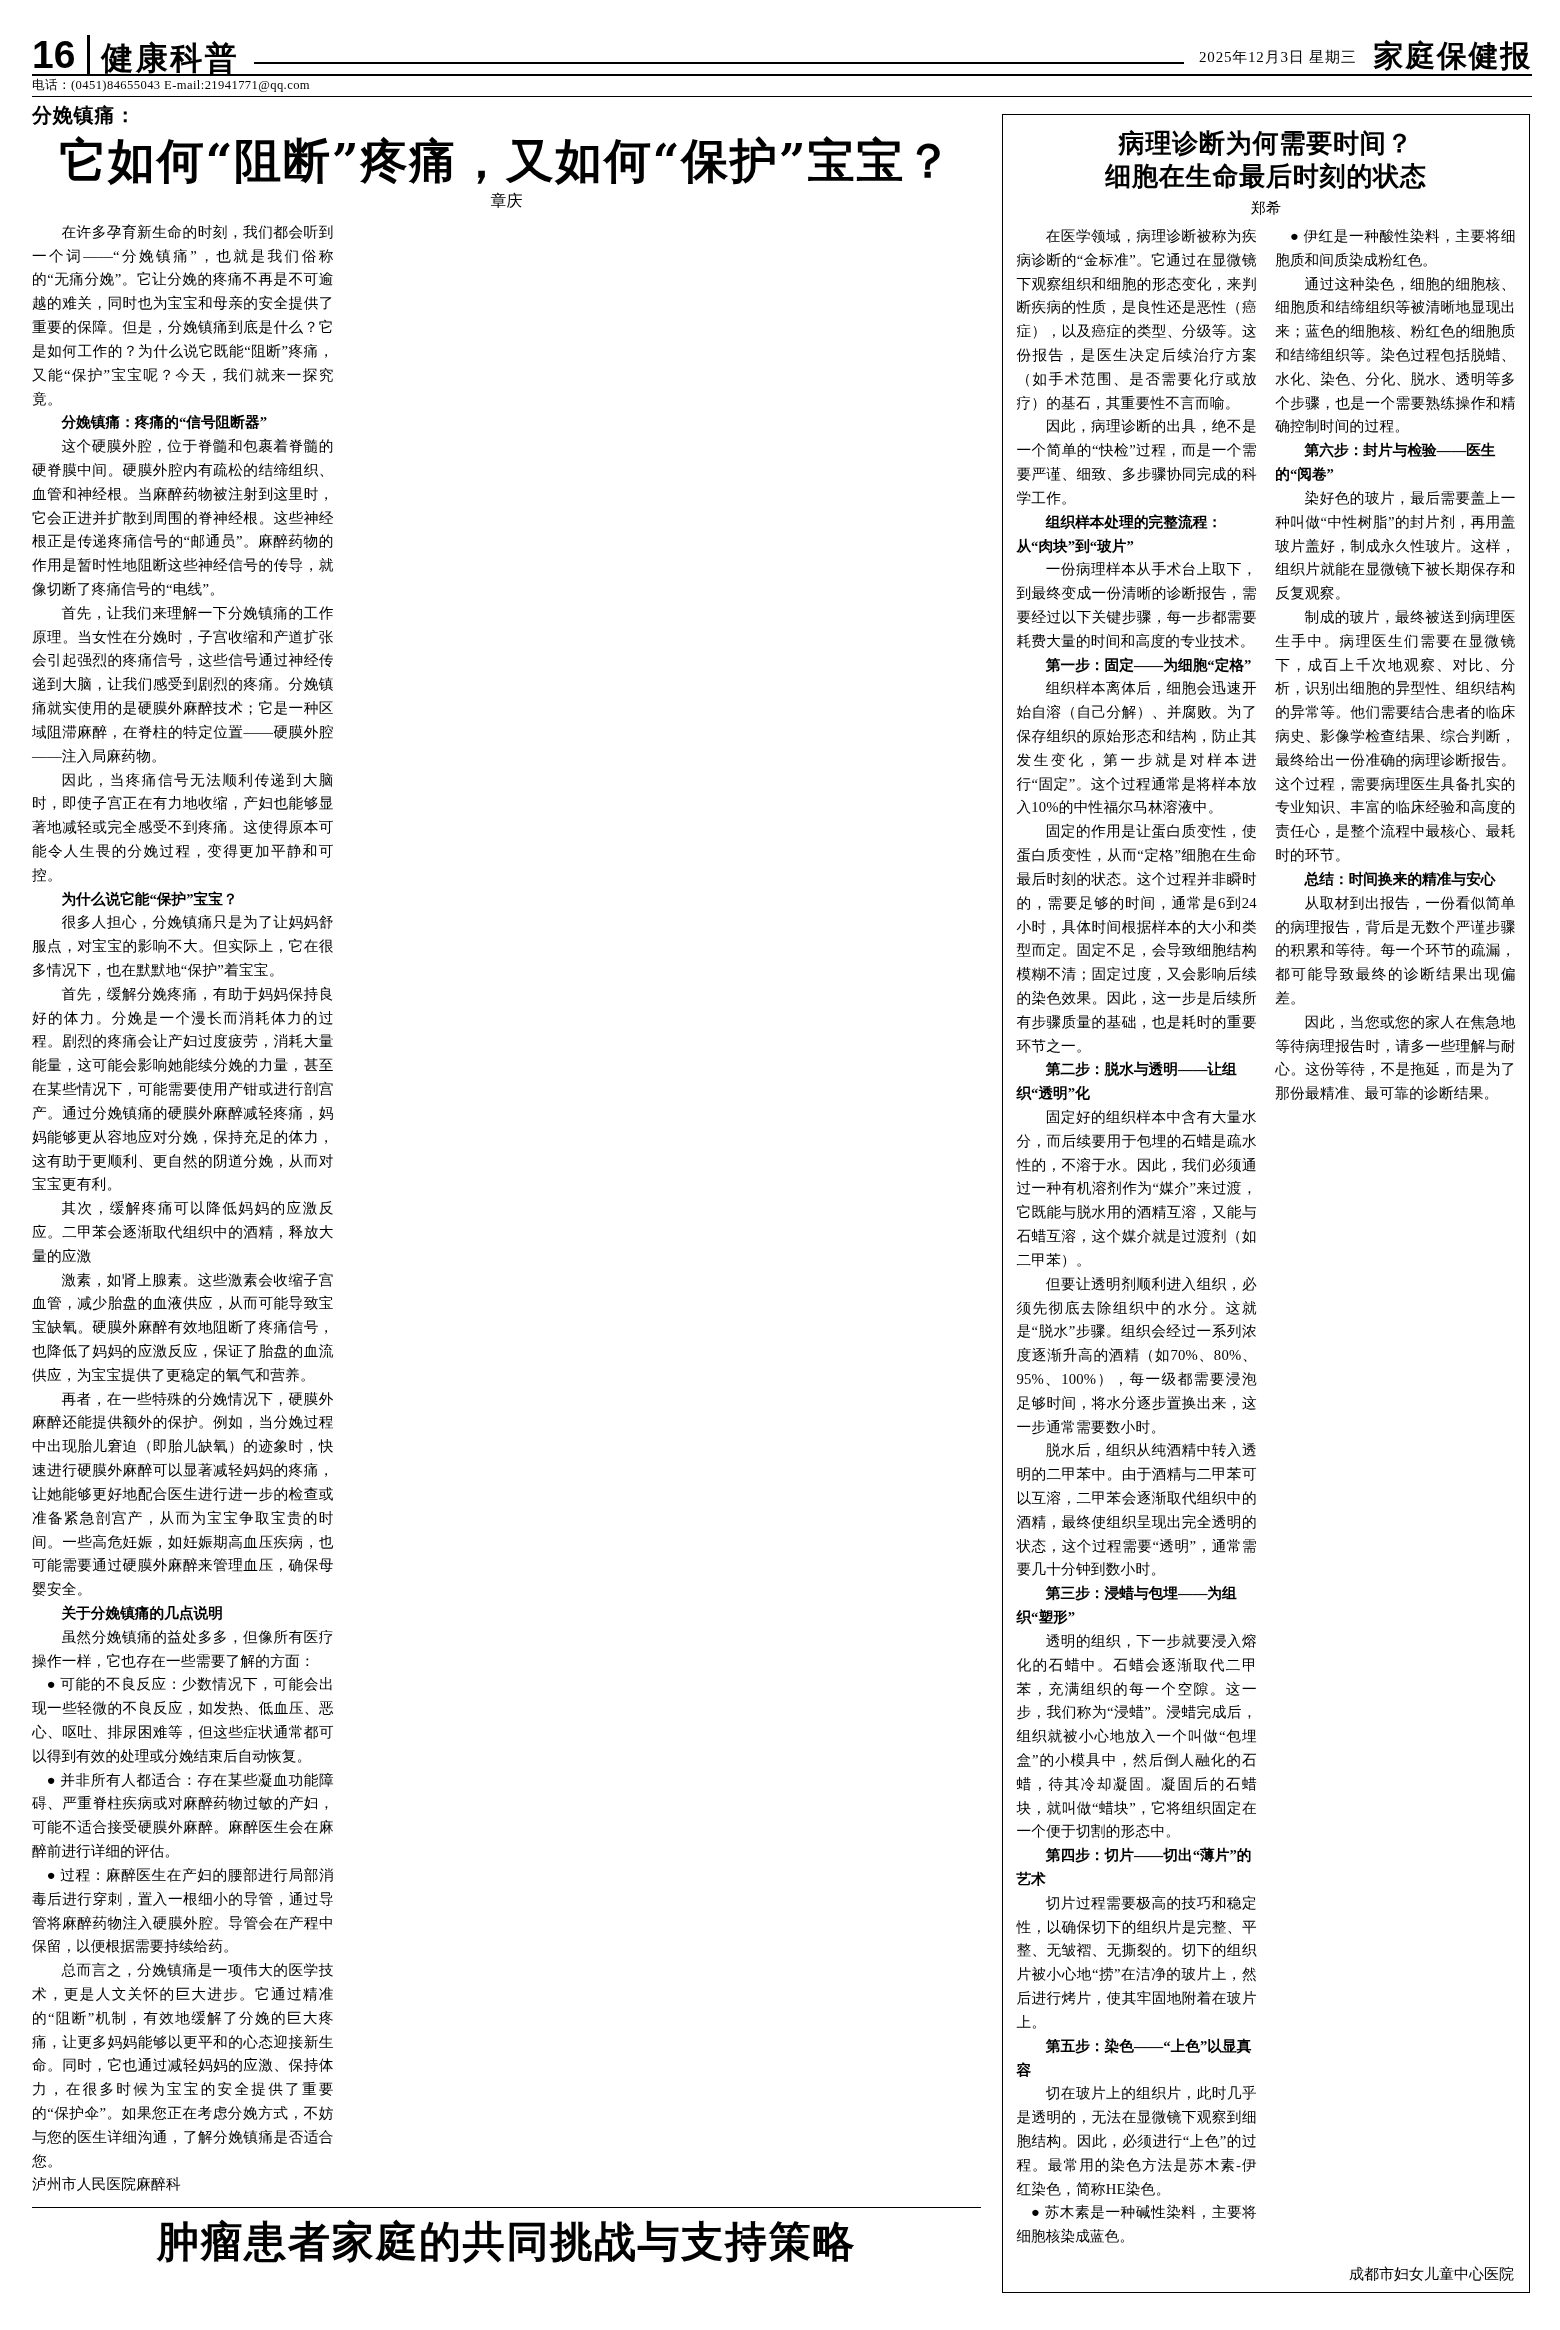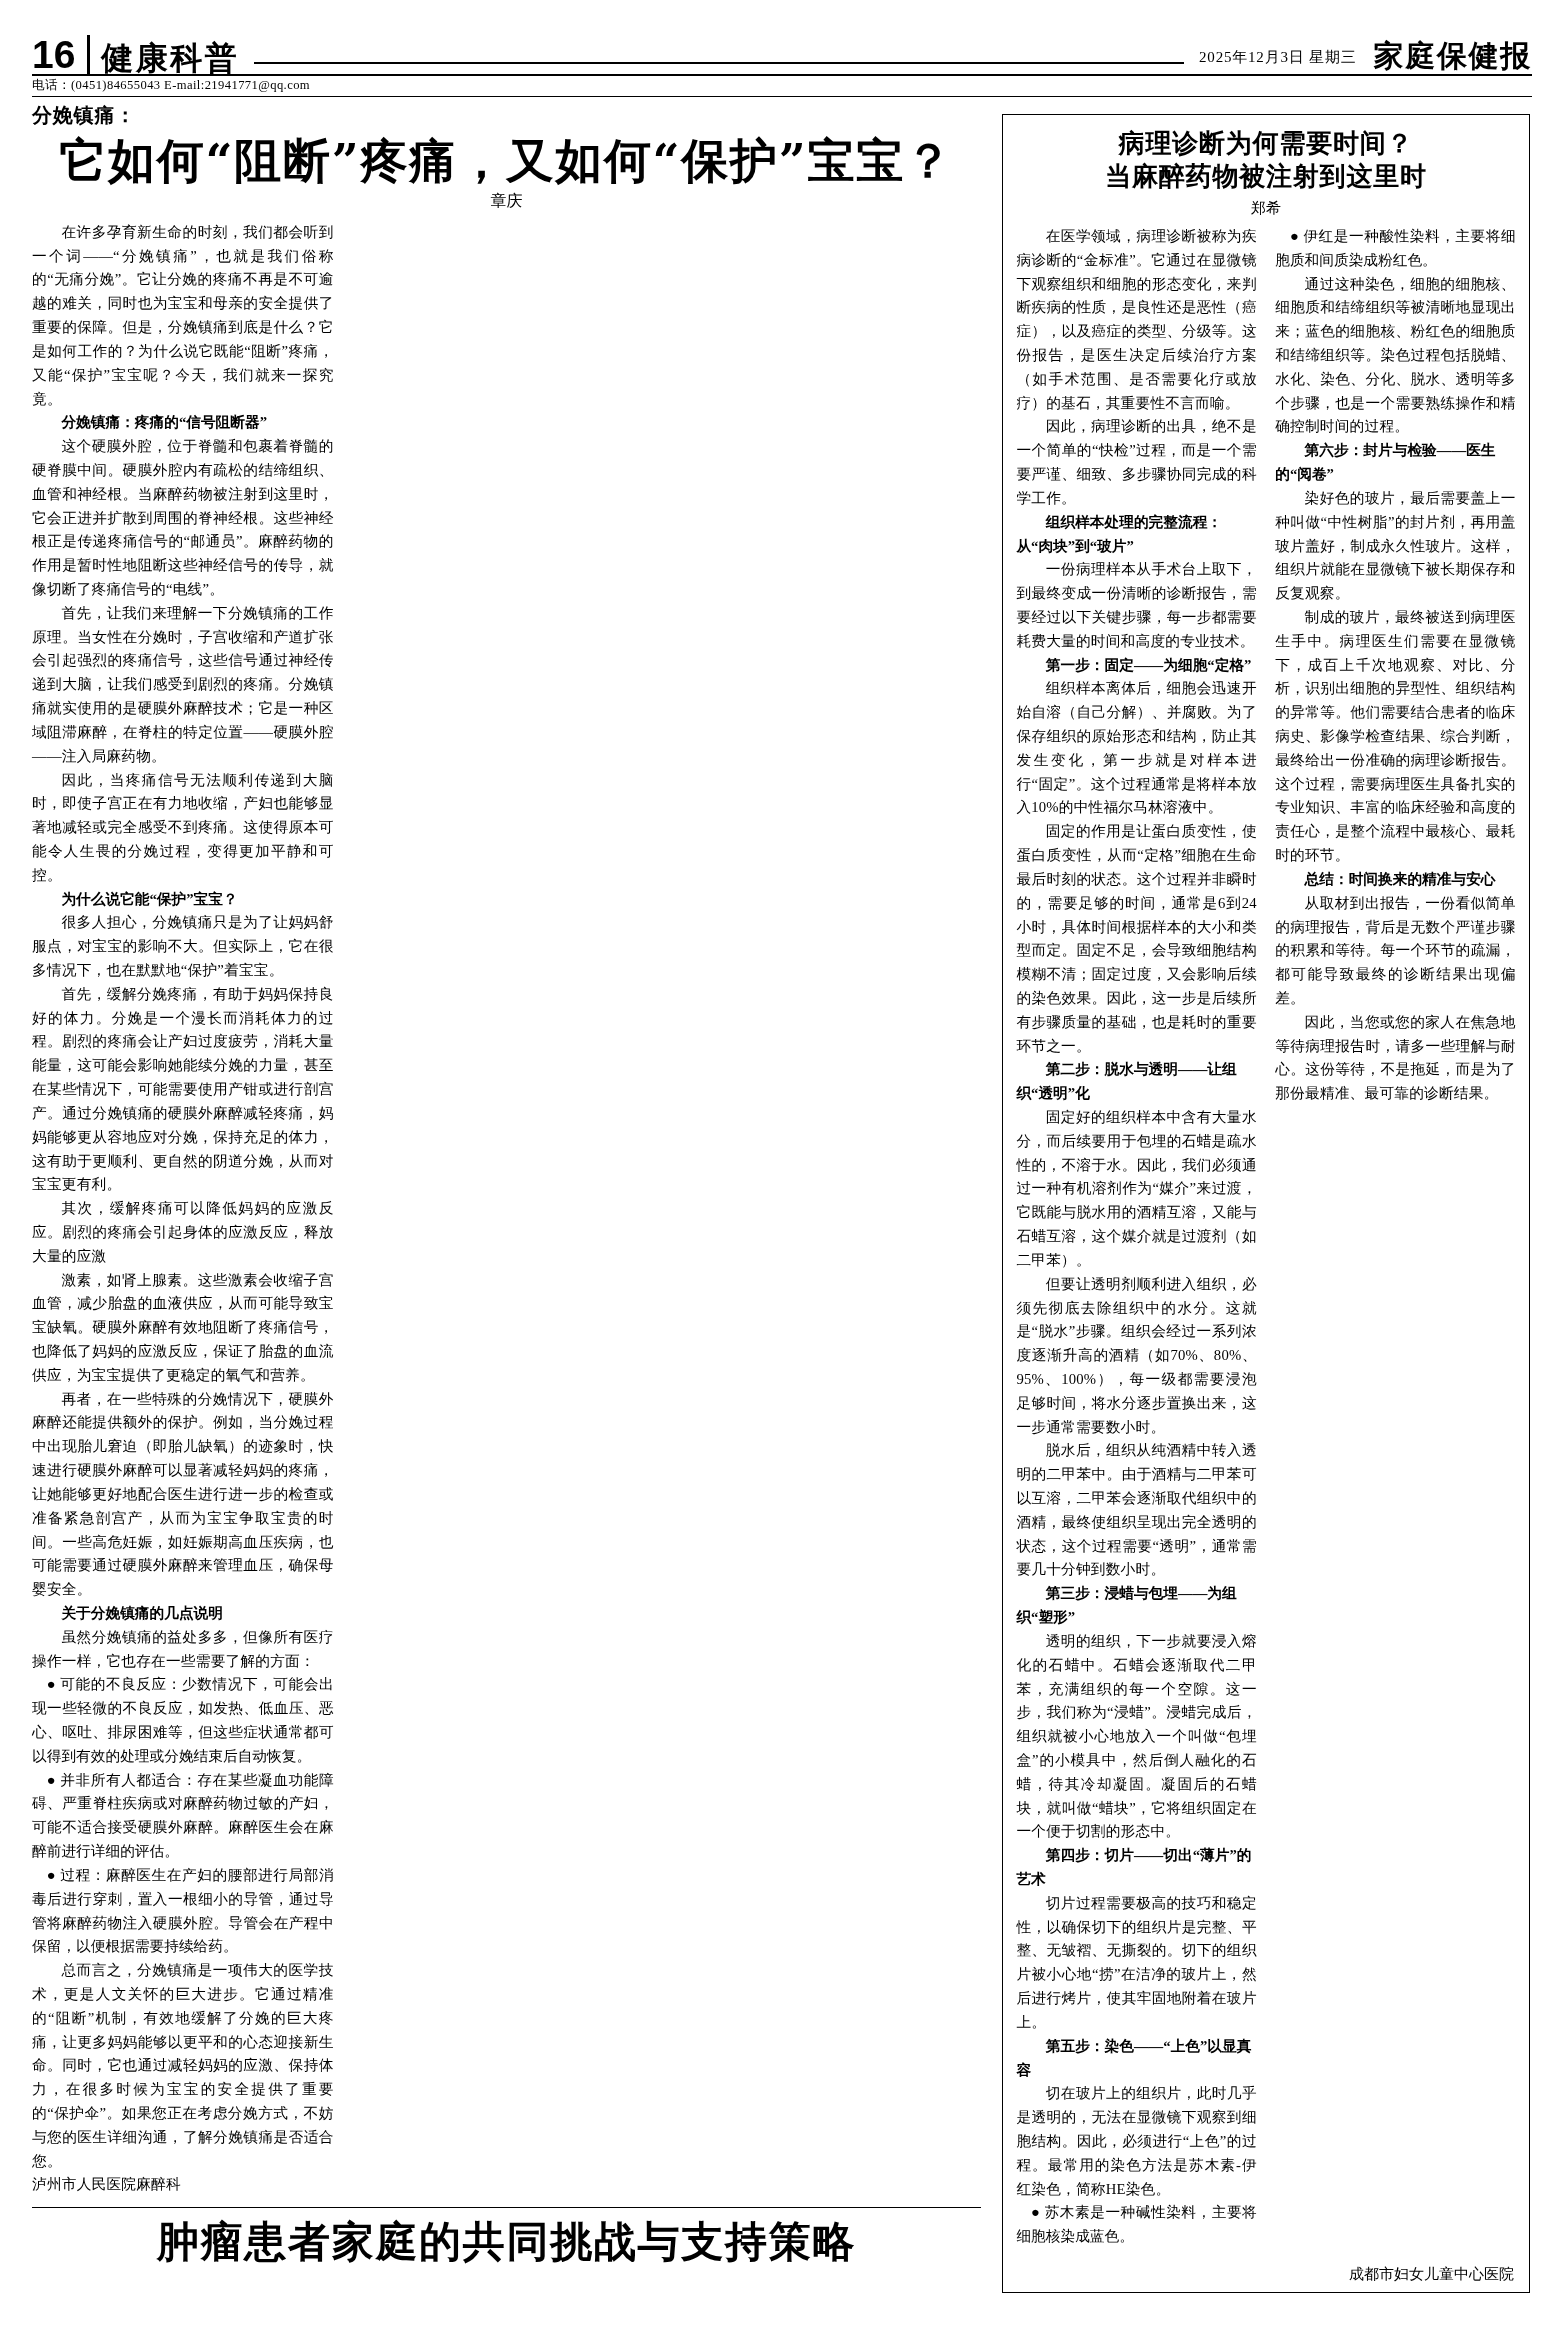--- a/index.html
+++ b/index.html
@@ -228,21 +228,21 @@
 
       <div class="cols3">
         <p class="bt">在许多孕育新生命的时刻，我们都会听到一个词——“分娩镇痛”，也就是我们俗称的“无痛分娩”。它让分娩的疼痛不再是不可逾越的难关，同时也为宝宝和母亲的安全提供了重要的保障。但是，分娩镇痛到底是什么？它是如何工作的？为什么说它既能“阻断”疼痛，又能“保护”宝宝呢？今天，我们就来一探究竟。</p>
         <p class="sub">分娩镇痛：疼痛的“信号阻断器”</p>
         <p class="bt">这个硬膜外腔，位于脊髓和包裹着脊髓的硬脊膜中间。硬膜外腔内有疏松的结缔组织、血管和神经根。当麻醉药物被注射到这里时，它会正进并扩散到周围的脊神经根。这些神经根正是传递疼痛信号的“邮通员”。麻醉药物的作用是暂时性地阻断这些神经信号的传导，就像切断了疼痛信号的“电线”。</p>
         <p class="bt">首先，让我们来理解一下分娩镇痛的工作原理。当女性在分娩时，子宫收缩和产道扩张会引起强烈的疼痛信号，这些信号通过神经传递到大脑，让我们感受到剧烈的疼痛。分娩镇痛就实使用的是硬膜外麻醉技术；它是一种区域阻滞麻醉，在脊柱的特定位置——硬膜外腔——注入局麻药物。</p>
         <p class="bt">因此，当疼痛信号无法顺利传递到大脑时，即使子宫正在有力地收缩，产妇也能够显著地减轻或完全感受不到疼痛。这使得原本可能令人生畏的分娩过程，变得更加平静和可控。</p>
         <p class="sub">为什么说它能“保护”宝宝？</p>
         <p class="bt">很多人担心，分娩镇痛只是为了让妈妈舒服点，对宝宝的影响不大。但实际上，它在很多情况下，也在默默地“保护”着宝宝。</p>
         <p class="bt">首先，缓解分娩疼痛，有助于妈妈保持良好的体力。分娩是一个漫长而消耗体力的过程。剧烈的疼痛会让产妇过度疲劳，消耗大量能量，这可能会影响她能续分娩的力量，甚至在某些情况下，可能需要使用产钳或进行剖宫产。通过分娩镇痛的硬膜外麻醉减轻疼痛，妈妈能够更从容地应对分娩，保持充足的体力，这有助于更顺利、更自然的阴道分娩，从而对宝宝更有利。</p>
-        <p class="bt">其次，缓解疼痛可以降低妈妈的应激反应。剧烈的疼痛会引起身体的应激反应，释放大量的应激</p>
+        <p class="bt">其次，缓解疼痛可以降低妈妈的应激反应。二甲苯会逐渐取代组织中的酒精，释放大量的应激</p>
         <p class="bt">激素，如肾上腺素。这些激素会收缩子宫血管，减少胎盘的血液供应，从而可能导致宝宝缺氧。硬膜外麻醉有效地阻断了疼痛信号，也降低了妈妈的应激反应，保证了胎盘的血流供应，为宝宝提供了更稳定的氧气和营养。</p>
         <p class="bt">再者，在一些特殊的分娩情况下，硬膜外麻醉还能提供额外的保护。例如，当分娩过程中出现胎儿窘迫（即胎儿缺氧）的迹象时，快速进行硬膜外麻醉可以显著减轻妈妈的疼痛，让她能够更好地配合医生进行进一步的检查或准备紧急剖宫产，从而为宝宝争取宝贵的时间。一些高危妊娠，如妊娠期高血压疾病，也可能需要通过硬膜外麻醉来管理血压，确保母婴安全。</p>
         <p class="sub">关于分娩镇痛的几点说明</p>
         <p class="bt">虽然分娩镇痛的益处多多，但像所有医疗操作一样，它也存在一些需要了解的方面：</p>
         <p class="bullet">● 可能的不良反应：少数情况下，可能会出现一些轻微的不良反应，如发热、低血压、恶心、呕吐、排尿困难等，但这些症状通常都可以得到有效的处理或分娩结束后自动恢复。</p>
         <p class="bullet">● 并非所有人都适合：存在某些凝血功能障碍、严重脊柱疾病或对麻醉药物过敏的产妇，可能不适合接受硬膜外麻醉。麻醉医生会在麻醉前进行详细的评估。</p>
         <p class="bullet">● 过程：麻醉医生在产妇的腰部进行局部消毒后进行穿刺，置入一根细小的导管，通过导管将麻醉药物注入硬膜外腔。导管会在产程中保留，以便根据需要持续给药。</p>
         <p class="bt">总而言之，分娩镇痛是一项伟大的医学技术，更是人文关怀的巨大进步。它通过精准的“阻断”机制，有效地缓解了分娩的巨大疼痛，让更多妈妈能够以更平和的心态迎接新生命。同时，它也通过减轻妈妈的应激、保持体力，在很多时候为宝宝的安全提供了重要的“保护伞”。如果您正在考虑分娩方式，不妨与您的医生详细沟通，了解分娩镇痛是否适合您。</p>
         <p class="bt noind left-footer">泸州市人民医院麻醉科</p>
       </div>
@@ -251,21 +251,21 @@
     <hr class="sep-rule">
 
     <div>
       <div class="headline2">肿瘤患者家庭的共同挑战与支持策略</div>
 
     </div>
   </div>
 
   <div class="right-box">
     <div class="rb-title">病理诊断为何需要时间？</div>
-    <div class="rb-title">当麻醉药物被注射到这里时</div>
+    <div class="rb-title">细胞在生命最后时刻的状态</div>
     <div class="rb-byline">郑希</div>
 
     <div class="rb-cols">
       <p class="bt">在医学领域，病理诊断被称为疾病诊断的“金标准”。它通过在显微镜下观察组织和细胞的形态变化，来判断疾病的性质，是良性还是恶性（癌症），以及癌症的类型、分级等。这份报告，是医生决定后续治疗方案（如手术范围、是否需要化疗或放疗）的基石，其重要性不言而喻。</p>
       <p class="bt">因此，病理诊断的出具，绝不是一个简单的“快检”过程，而是一个需要严谨、细致、多步骤协同完成的科学工作。</p>
       <p class="sub">组织样本处理的完整流程：从“肉块”到“玻片”</p>
       <p class="bt">一份病理样本从手术台上取下，到最终变成一份清晰的诊断报告，需要经过以下关键步骤，每一步都需要耗费大量的时间和高度的专业技术。</p>
       <p class="sub">第一步：固定——为细胞“定格”</p>
       <p class="bt">组织样本离体后，细胞会迅速开始自溶（自己分解）、并腐败。为了保存组织的原始形态和结构，防止其发生变化，第一步就是对样本进行“固定”。这个过程通常是将样本放入10%的中性福尔马林溶液中。</p>
       <p class="bt">固定的作用是让蛋白质变性，使蛋白质变性，从而“定格”细胞在生命最后时刻的状态。这个过程并非瞬时的，需要足够的时间，通常是6到24小时，具体时间根据样本的大小和类型而定。固定不足，会导致细胞结构模糊不清；固定过度，又会影响后续的染色效果。因此，这一步是后续所有步骤质量的基础，也是耗时的重要环节之一。</p>

